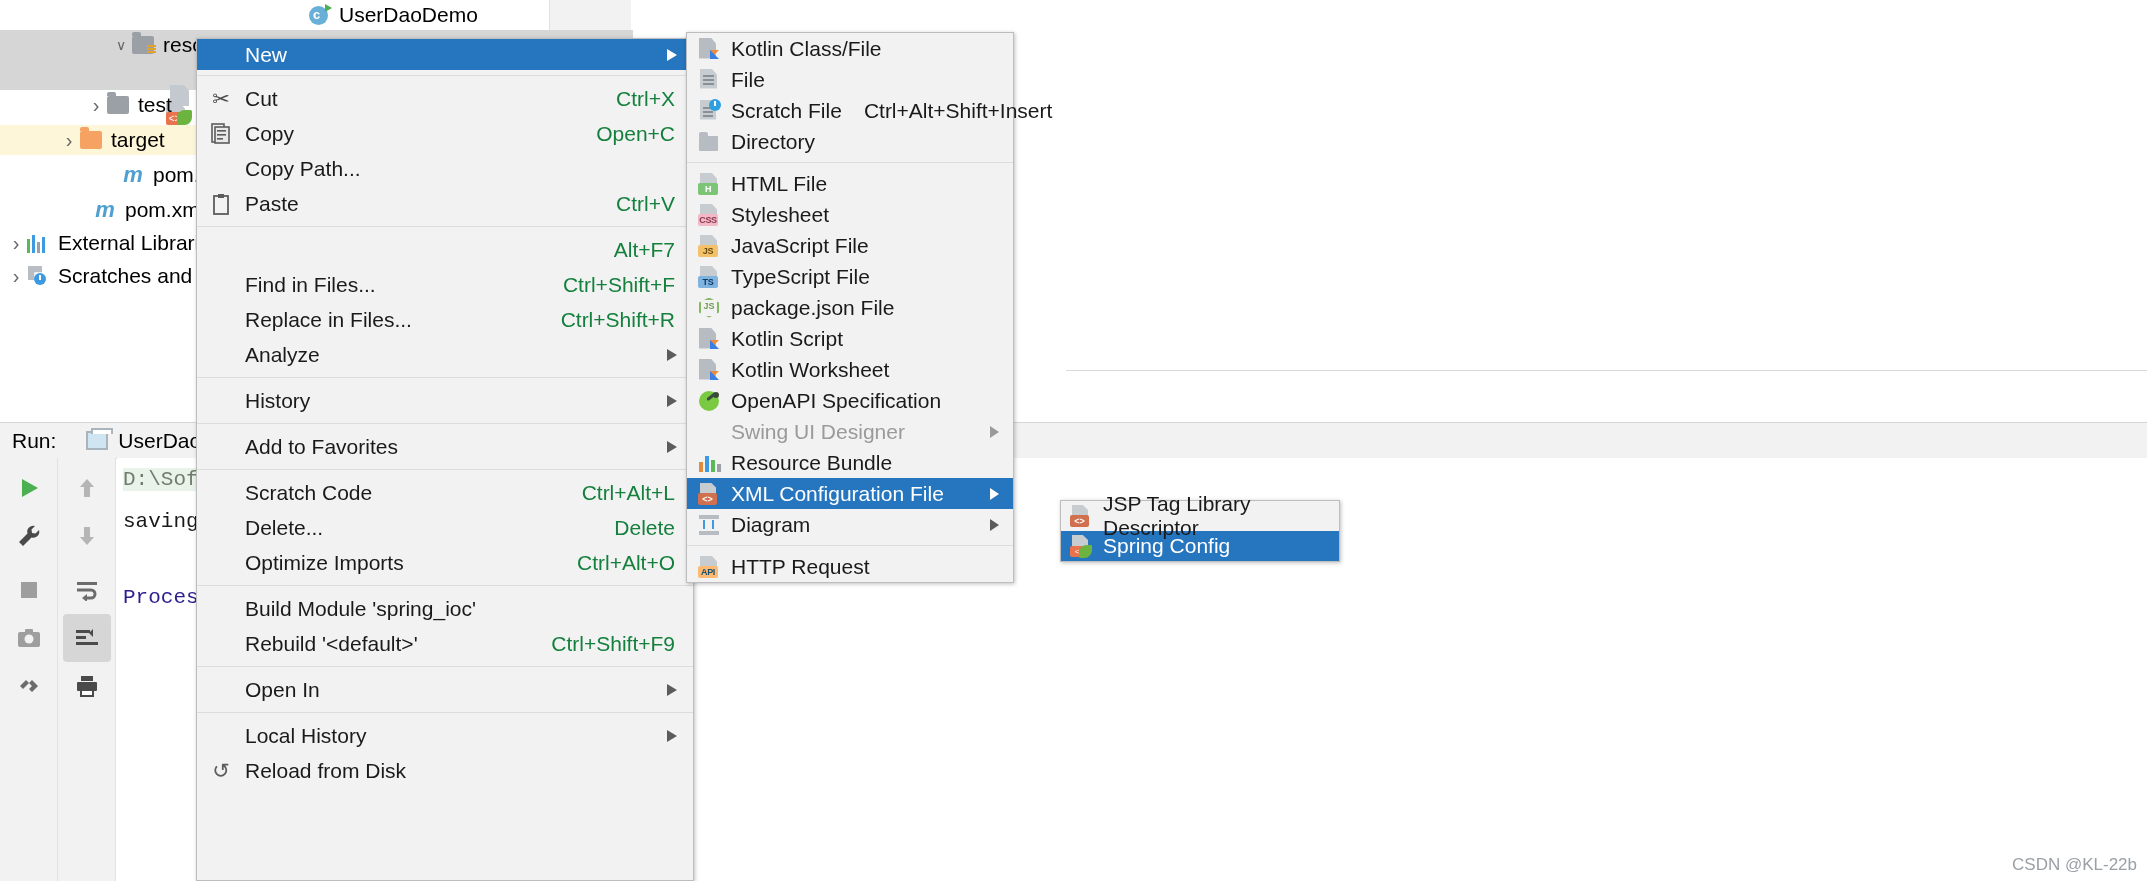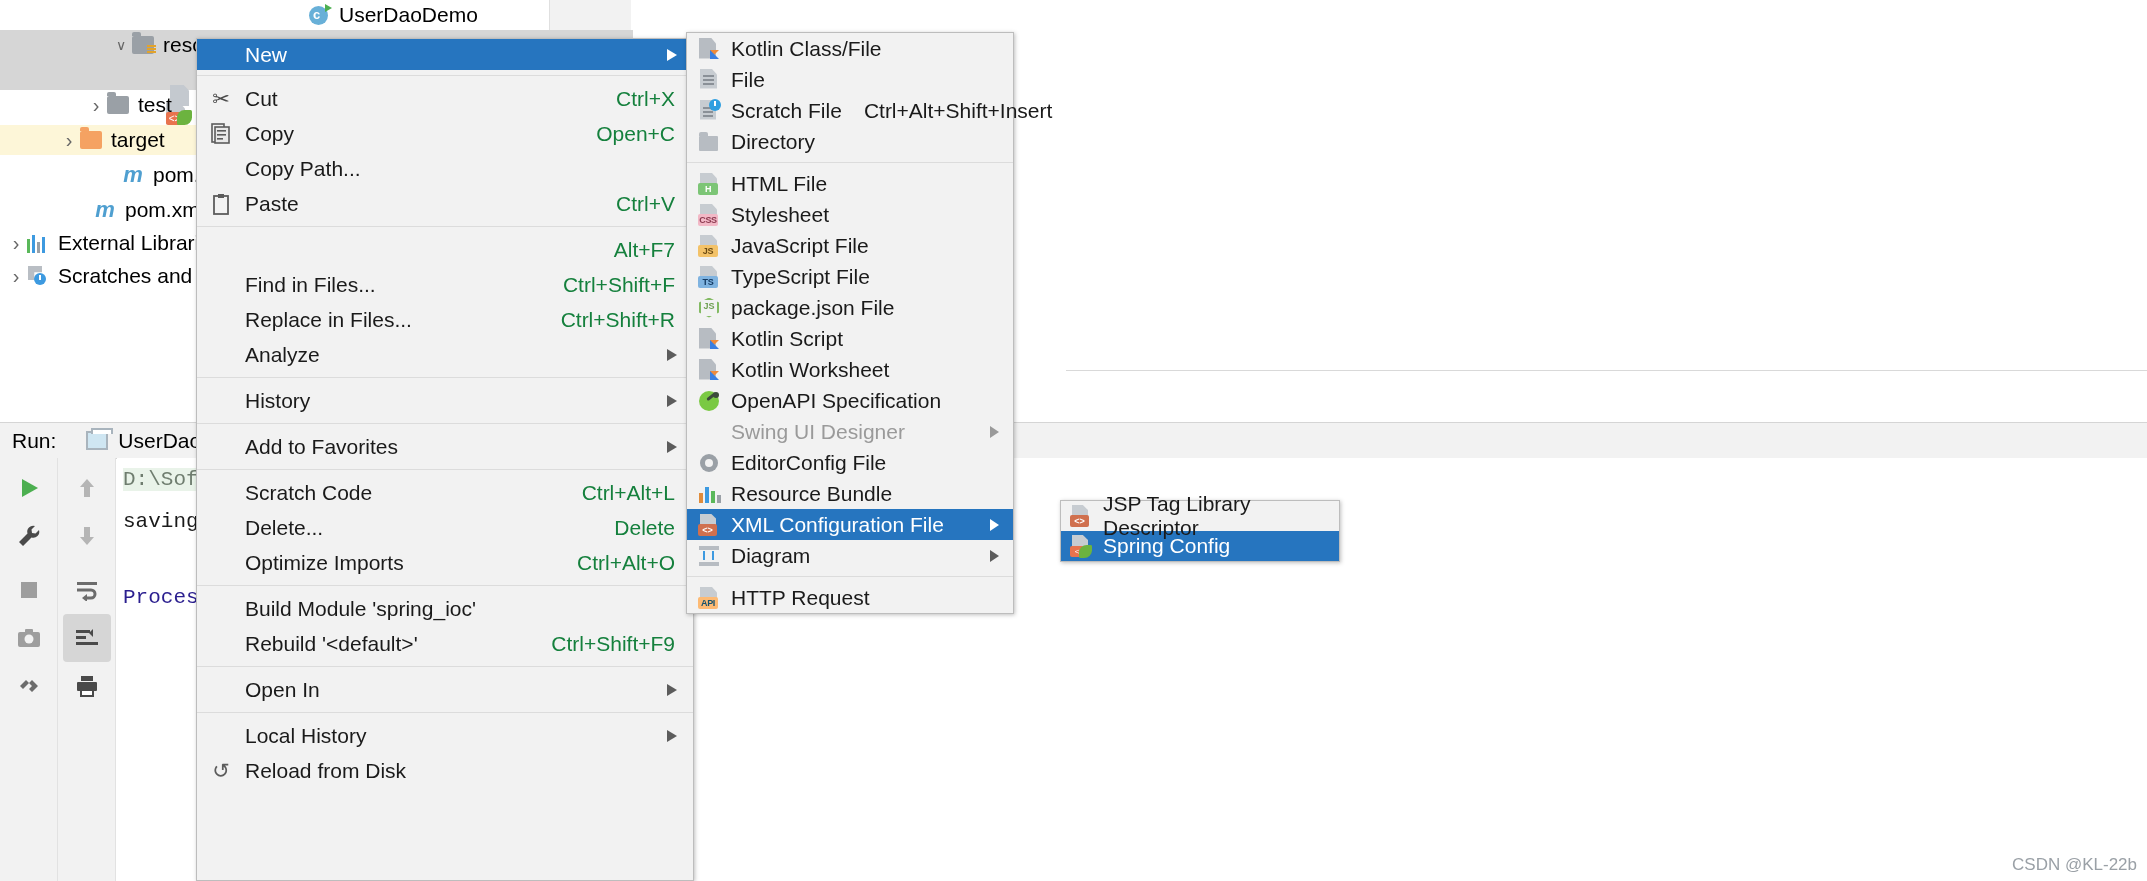--- a/index.html
+++ b/index.html
@@ -572,28 +572,20 @@
       </span>
       <span class="txt">OpenAPI Specification</span>
     </div>
     <div class="m2i disabled">
       <span class="ico"></span>
       <span class="txt">Swing UI Designer</span>
       <span class="sub-arrow"></span>
     </div>
     <div class="m2i">
       <span class="ico">
-        <span class="gear-icon">
-            <span class="g"></span>
-          </span>
-      </span>
-      <span class="txt">EditorConfig File</span>
-    </div>
-    <div class="m2i">
-      <span class="ico">
         <span class="rb-icon">
           <i style="left:2px;height:10px;background:#e08c3b;"></i>
           <i style="left:8px;height:16px;background:#3d9ae0;"></i>
           <i style="left:14px;height:12px;background:#5ab85a;"></i>
           <i style="left:20px;height:8px;background:#9aa0a6;"></i>
         </span>
       </span>
       <span class="txt">Resource Bundle</span>
     </div>
     <div class="m2i hl">

